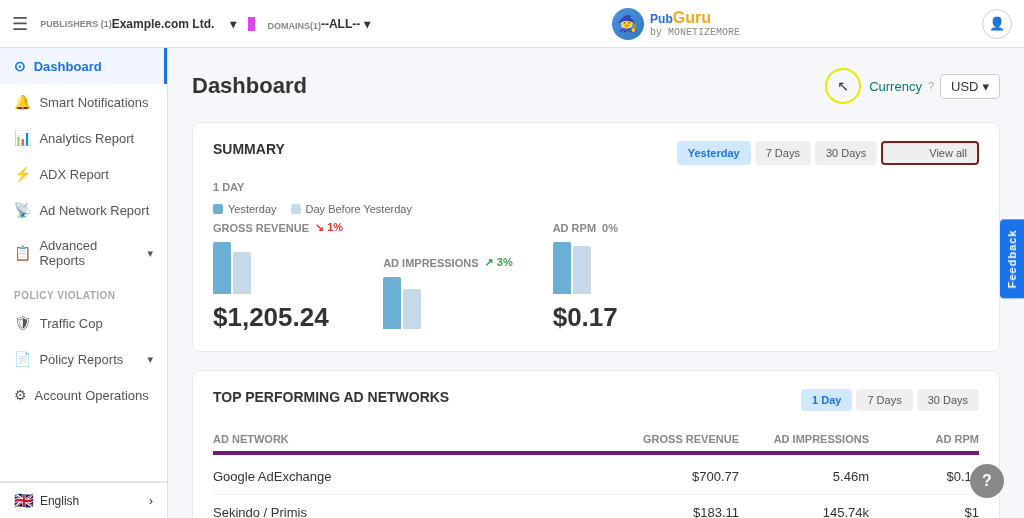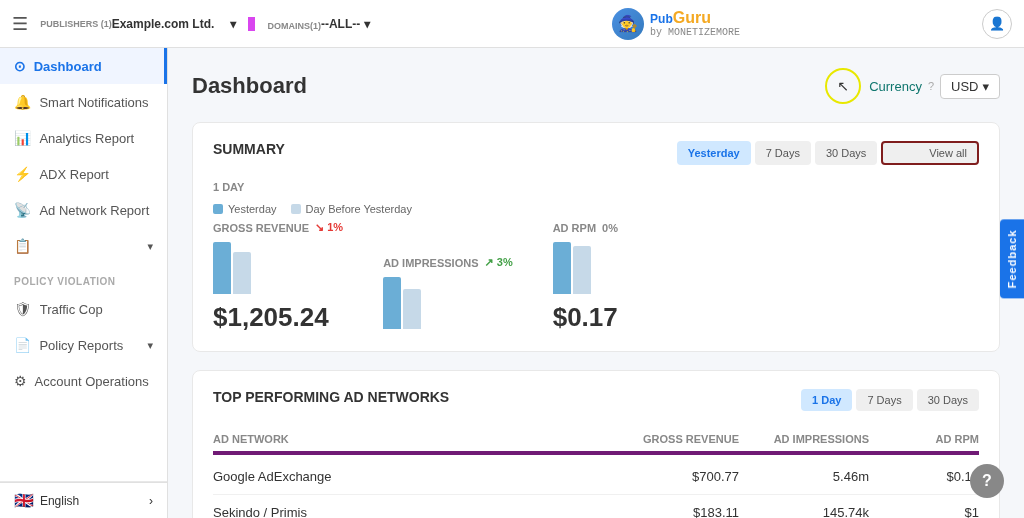--- a/index.html
+++ b/index.html
@@ -147,20 +147,21 @@
     <div class="sidebar-item">
       <span class="icon">⚡</span>
       <span>ADX Report</span>
     </div>
     <div class="sidebar-item">
       <span class="icon">📡</span>
       <span>Ad Network Report</span>
     </div>
     <div class="sidebar-item">
       <span class="icon">📋</span>
+      <span>Advanced Reports</span>
       <span class="chevron">▾</span>
     </div>
 
     <div class="sidebar-section-label">POLICY VIOLATION</div>
 
     <div class="sidebar-item">
       <span class="icon">🛡</span>
       <span>Traffic Cop</span>
     </div>
     <div class="sidebar-item">

